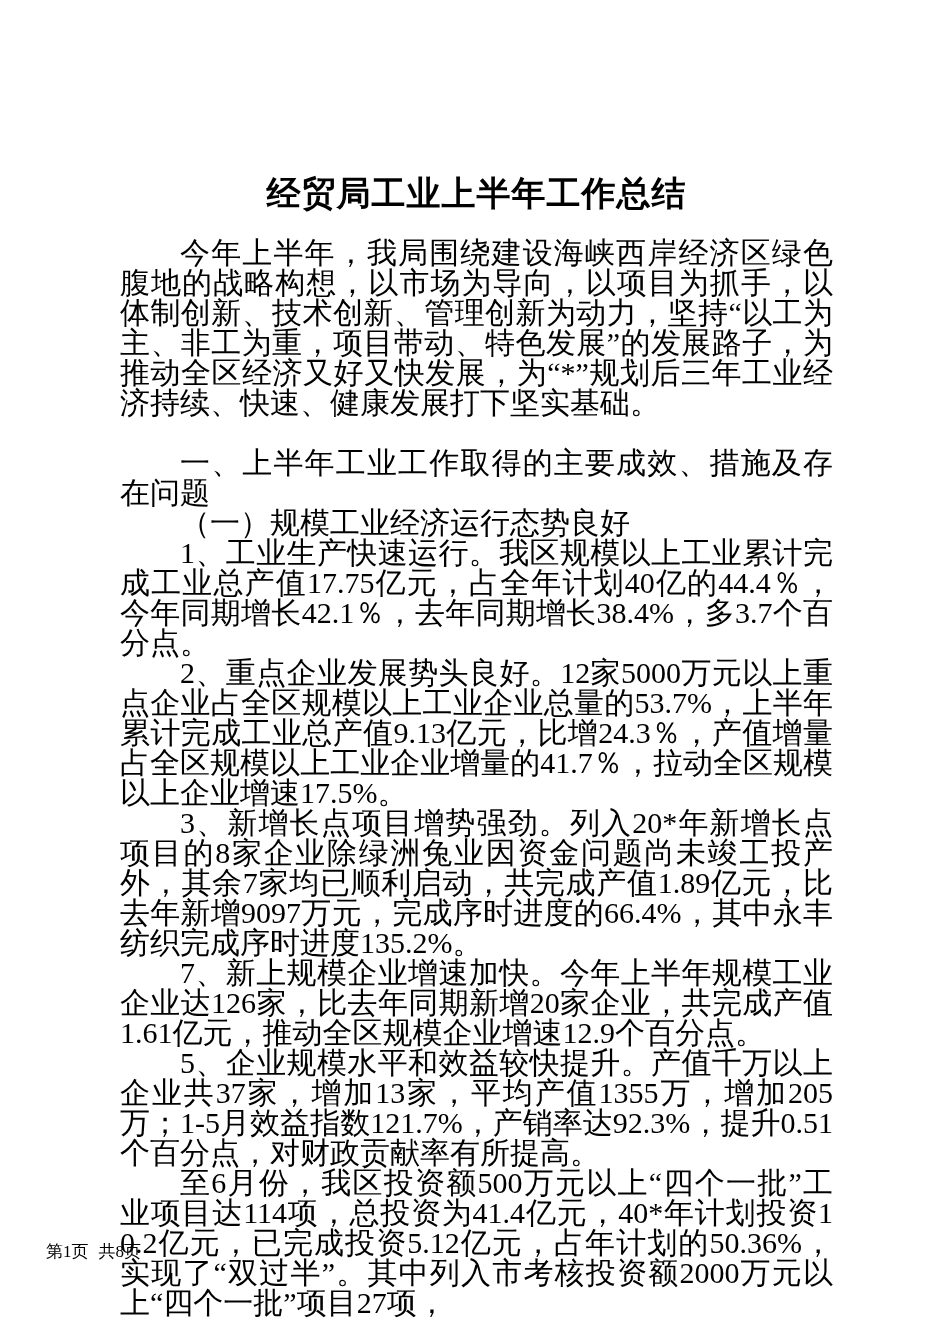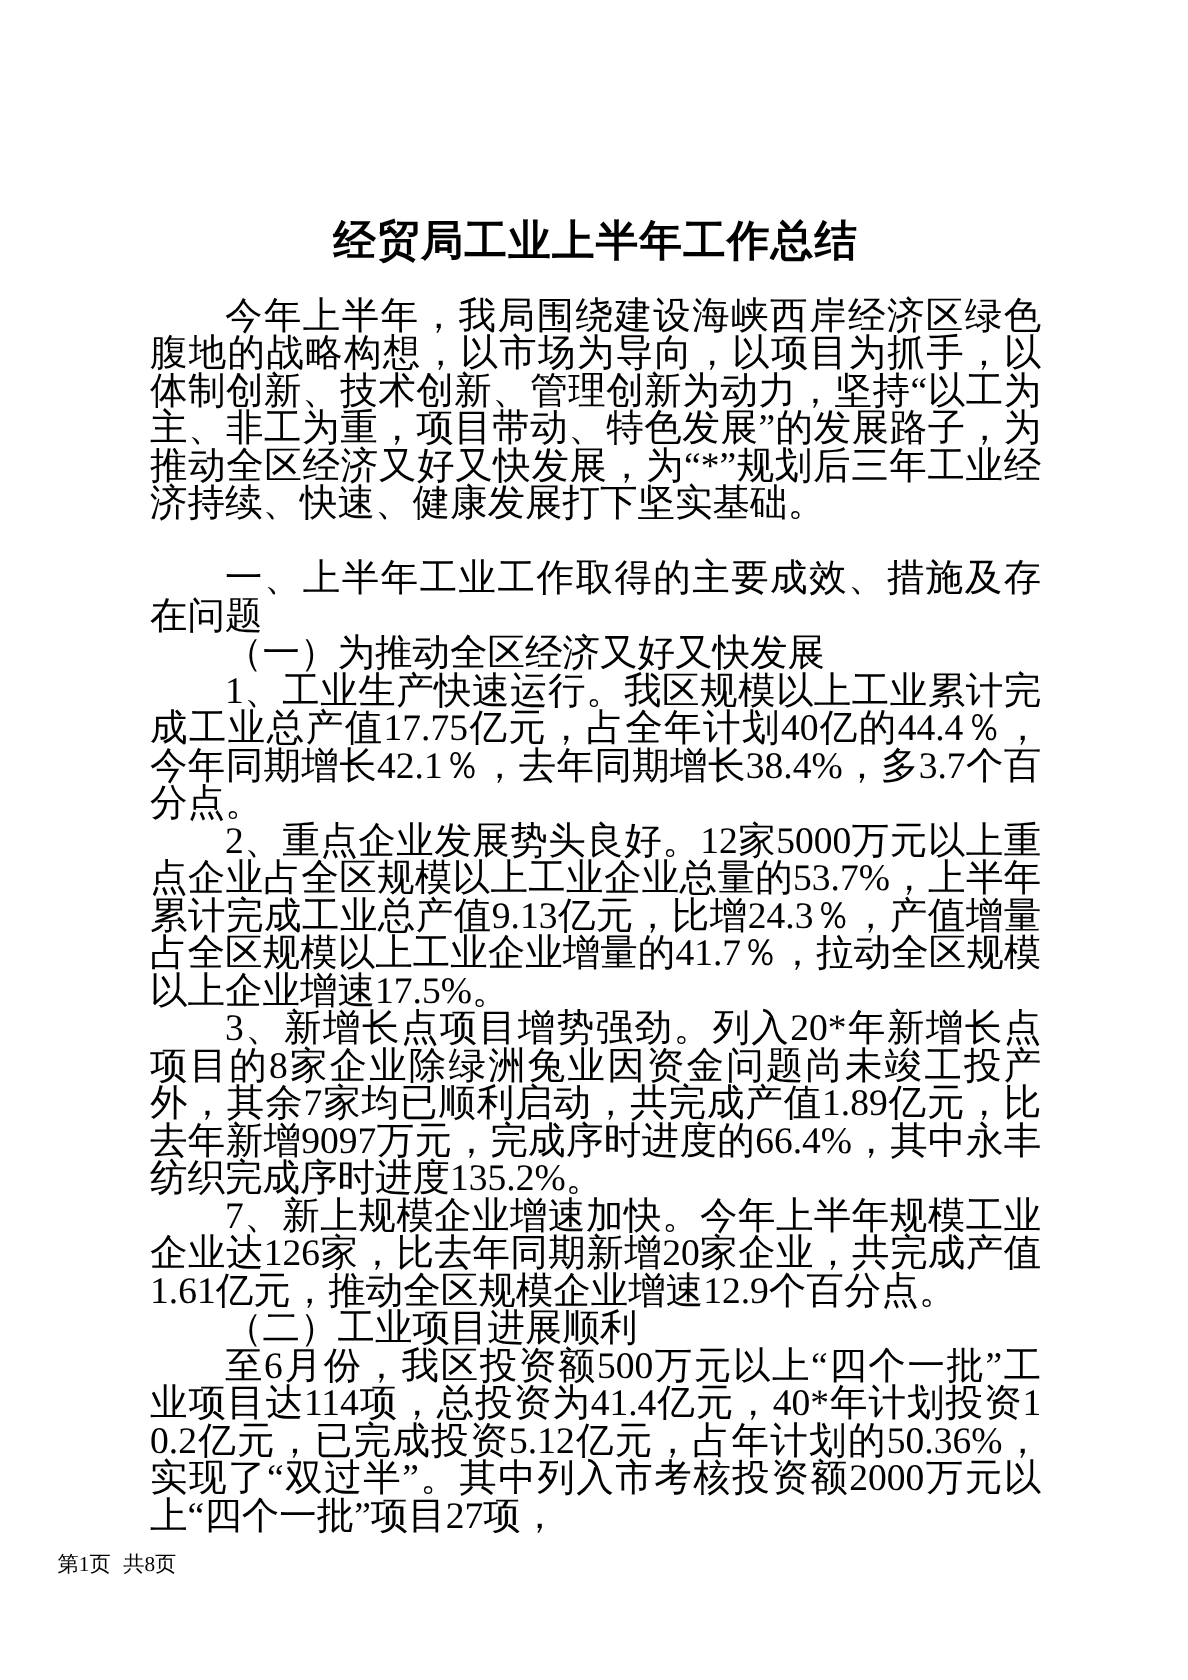--- a/index.html
+++ b/index.html
@@ -67,25 +67,25 @@
 
 <div class="page">
   <div class="content">
     <h1 class="doc-title">经贸局工业上半年工作总结</h1>
 
     <p class="doc-par">今年上半年，我局围绕建设海峡西岸经济区绿色腹地的战略构想，以市场为导向，以项目为抓手，以体制创新、技术创新、管理创新为动力，坚持“以工为主、非工为重，项目带动、特色发展”的发展路子，为推动全区经济又好又快发展，为“*”规划后三年工业经济持续、快速、健康发展打下坚实基础。</p>
 
     <div class="blank-line"></div>
 
     <p class="doc-par">一、上半年工业工作取得的主要成效、措施及存在问题</p>
-    <p class="doc-par">（一）为推动全区经济又好又快发展</p>
+    <p class="doc-par">（一）规模工业经济运行态势良好</p>
     <p class="doc-par">1、工业生产快速运行。我区规模以上工业累计完成工业总产值17.75亿元，占全年计划40亿的44.4％，今年同期增长42.1％，去年同期增长38.4%，多3.7个百分点。</p>
     <p class="doc-par">2、重点企业发展势头良好。12家5000万元以上重点企业占全区规模以上工业企业总量的53.7%，上半年累计完成工业总产值9.13亿元，比增24.3％，产值增量占全区规模以上工业企业增量的41.7％，拉动全区规模以上企业增速17.5%。</p>
     <p class="doc-par">3、新增长点项目增势强劲。列入20*年新增长点项目的8家企业除绿洲兔业因资金问题尚未竣工投产外，其余7家均已顺利启动，共完成产值1.89亿元，比去年新增9097万元，完成序时进度的66.4%，其中永丰纺织完成序时进度135.2%。</p>
     <p class="doc-par">7、新上规模企业增速加快。今年上半年规模工业企业达126家，比去年同期新增20家企业，共完成产值1.61亿元，推动全区规模企业增速12.9个百分点。</p>
-    <p class="doc-par">（二）工业项目进展顺利</p>
+    <p class="doc-par">5、企业规模水平和效益较快提升。产值千万以上企业共37家，增加13家，平均产值1355万，增加205万；1-5月效益指数121.7%，产销率达92.3%，提升0.51个百分点，对财政贡献率有所提高。</p>
     <p class="doc-par">至6月份，我区投资额500万元以上“四个一批”工业项目达114项，总投资为41.4亿元，40*年计划投资10.2亿元，已完成投资5.12亿元，占年计划的50.36%，实现了“双过半”。其中列入市考核投资额2000万元以上“四个一批”项目27项，</p>
   </div>
 
   <div class="page-footer">
     <span class="pagenum">第1页</span><span class="total">共8页</span>
   </div>
 </div>
 
 </body></html>

